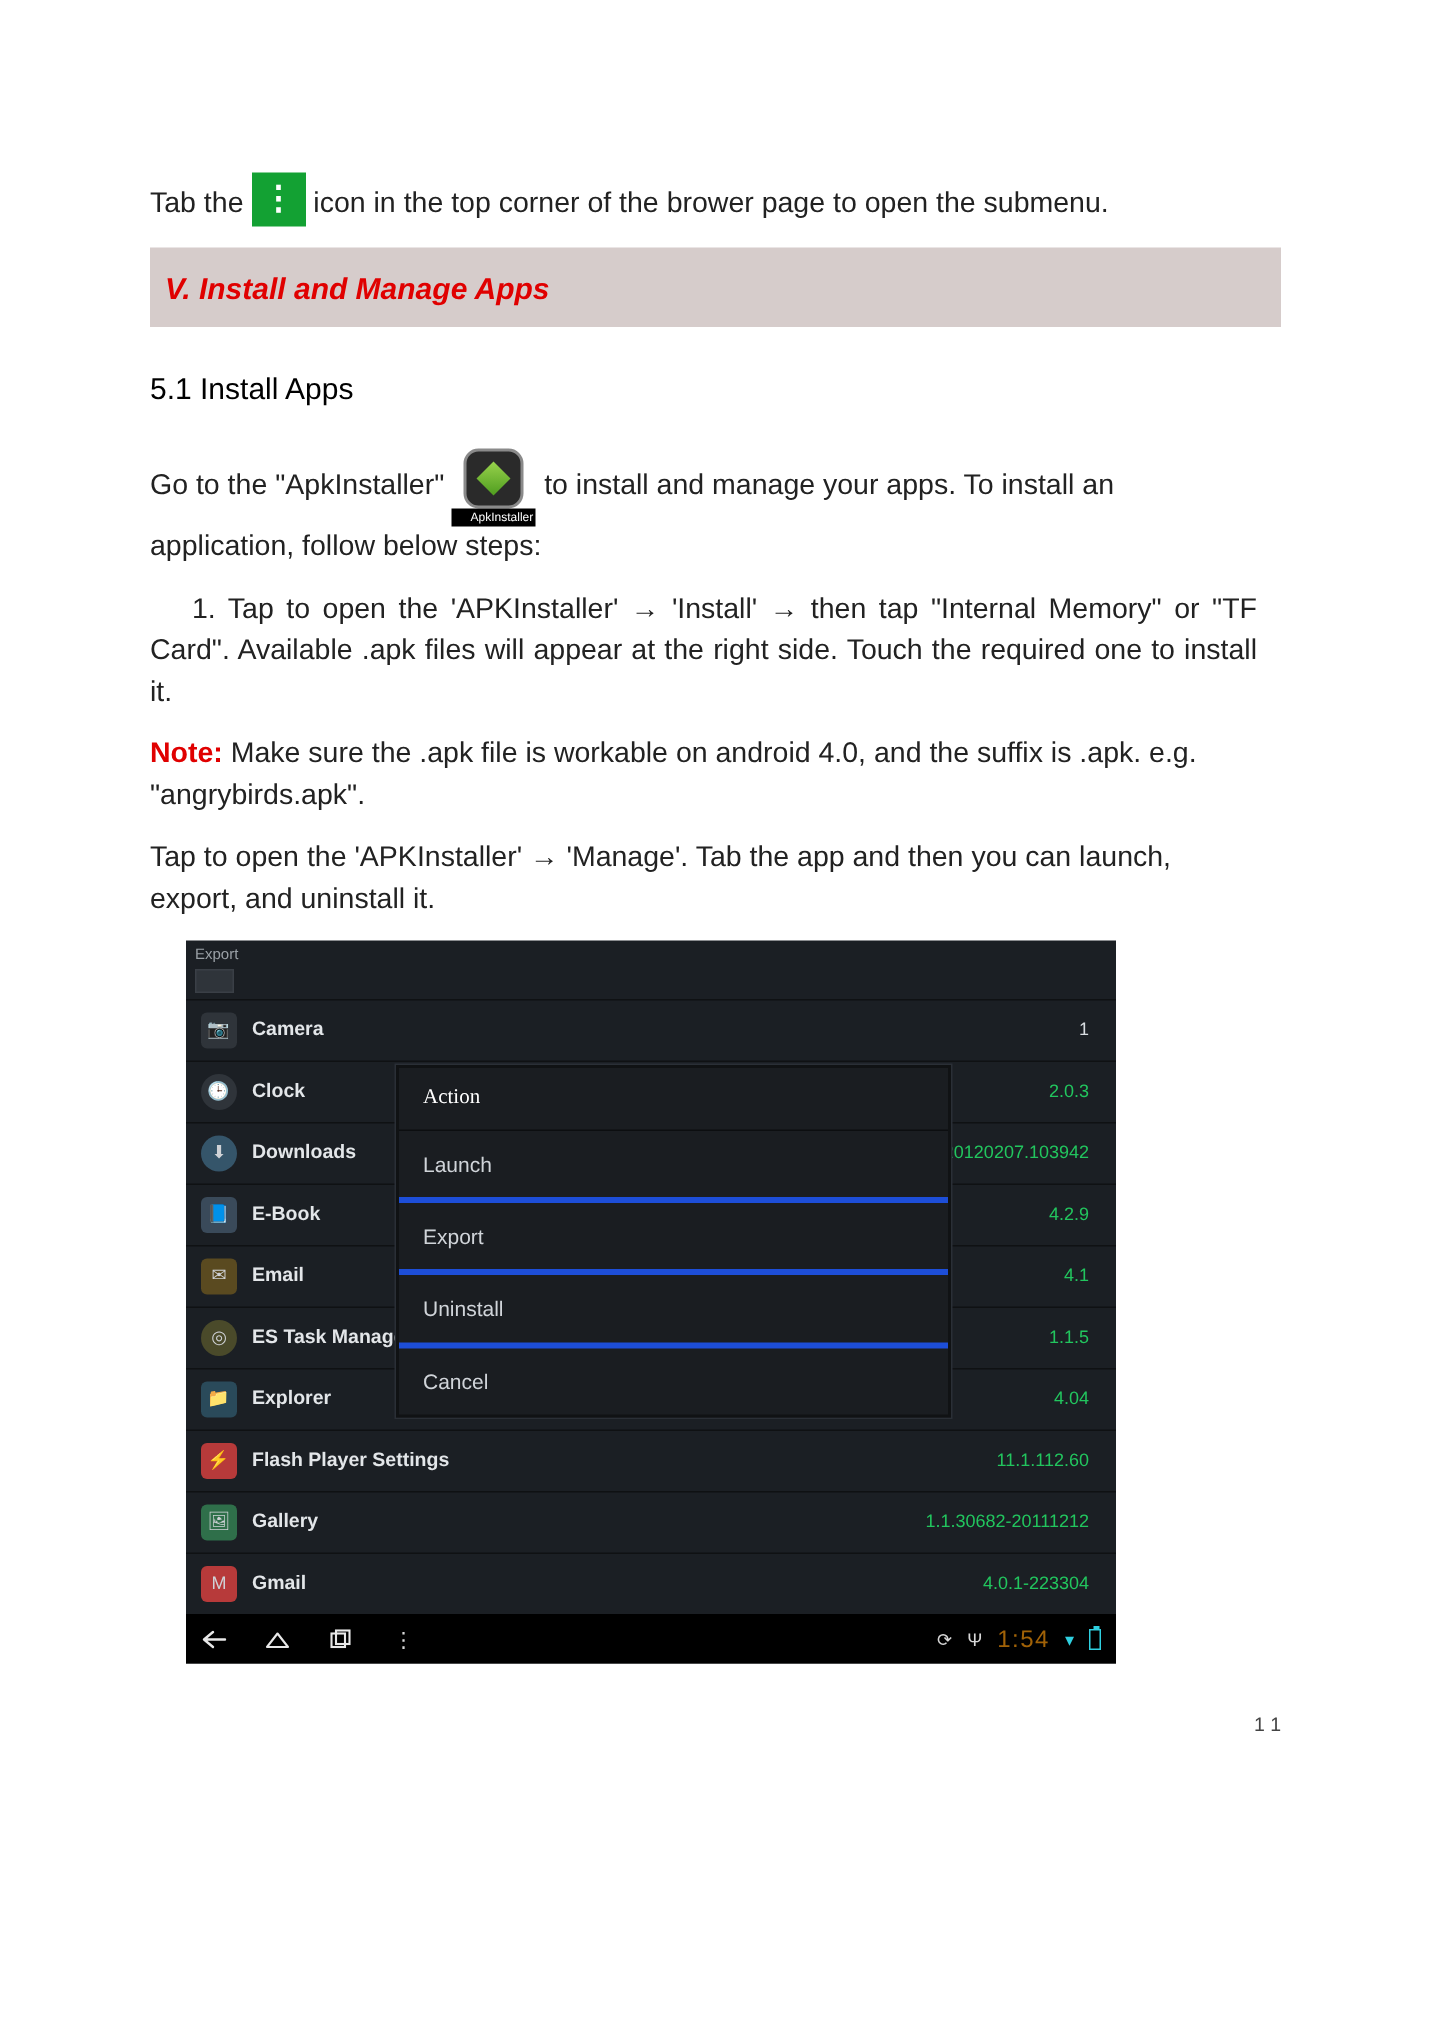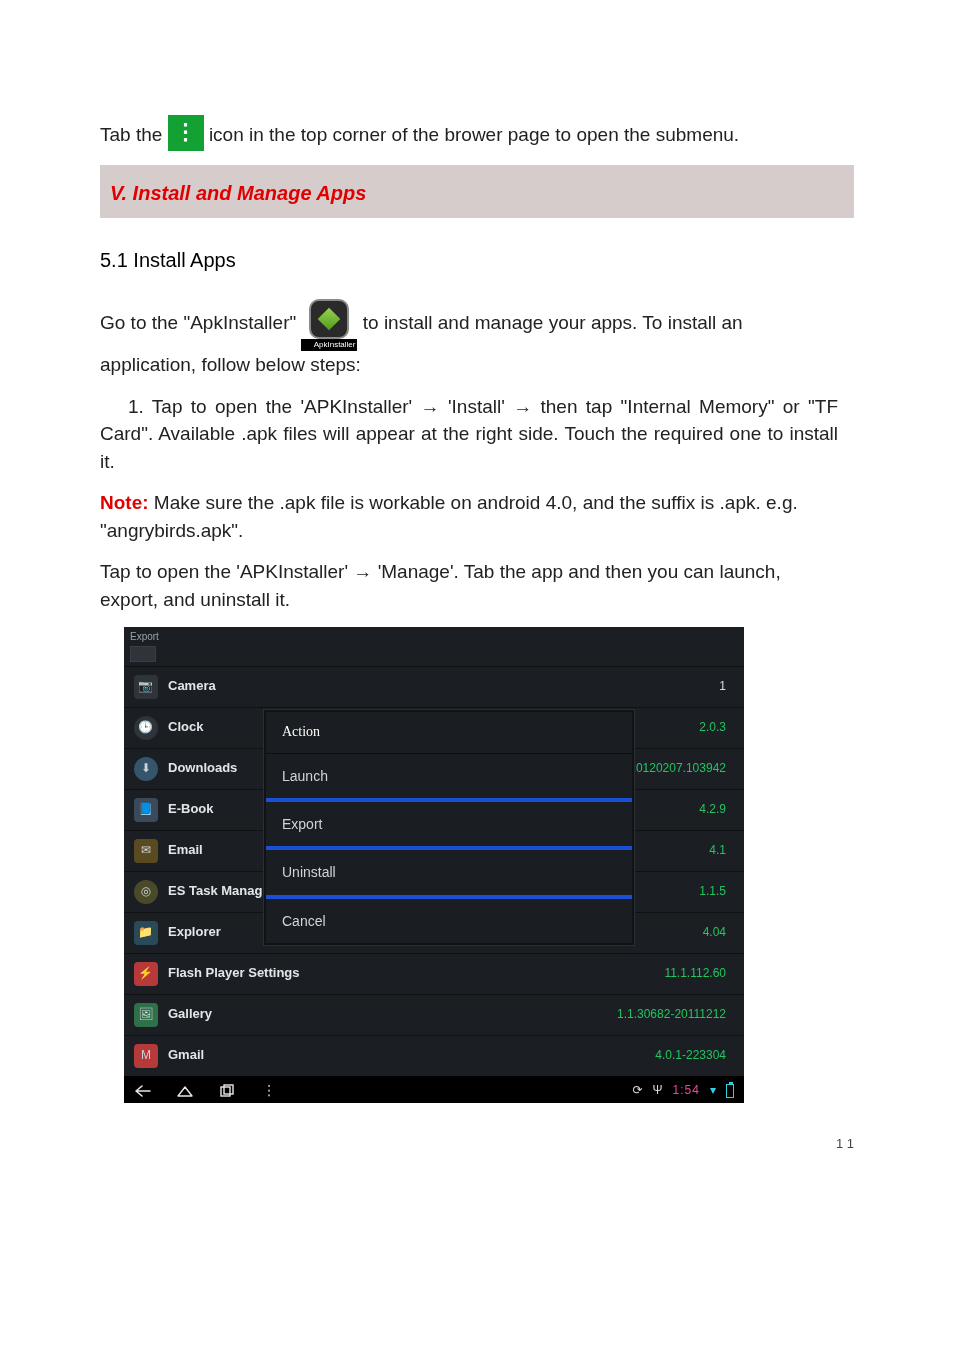--- a/index.html
+++ b/index.html
@@ -169,22 +169,22 @@
   }
   .sysbar .overflow-dots {
     color: #d7d7d7;
   }
   .sysbar .right {
     display: flex; align-items: center; gap: 10px;
     color: #d7d7d7;
     font-size: 12px;
   }
   .sysbar .clock {
-    color: #ec4899;
-    font-size: 12px;
+    color: #a16207;
+    font-size: 16px;
     letter-spacing: 1px;
   }
   .sysbar .wifi { color: #2fd0e0; }
   .sysbar .batt {
     width: 8px; height: 14px;
     border: 1px solid #2fd0e0;
     position: relative;
     display: inline-block;
   }
   .sysbar .batt::before {

